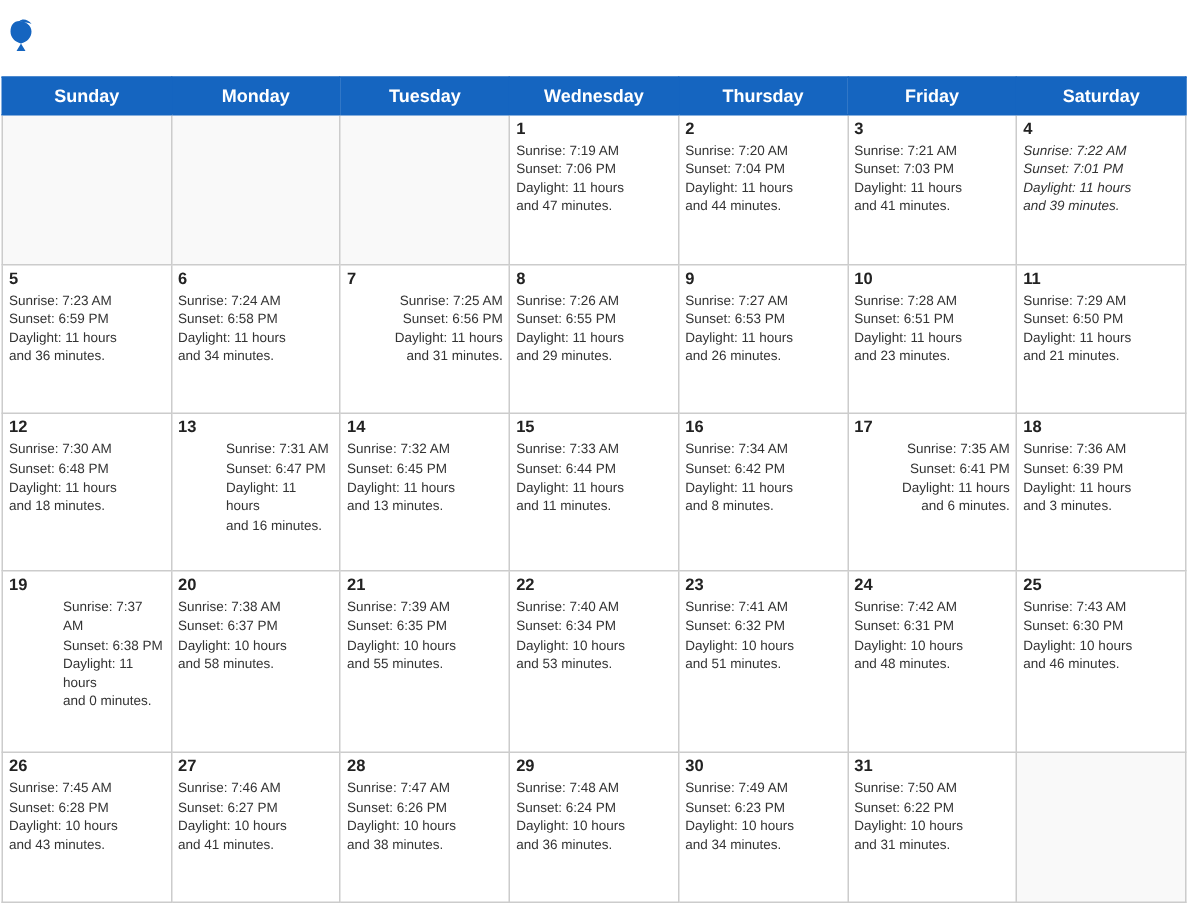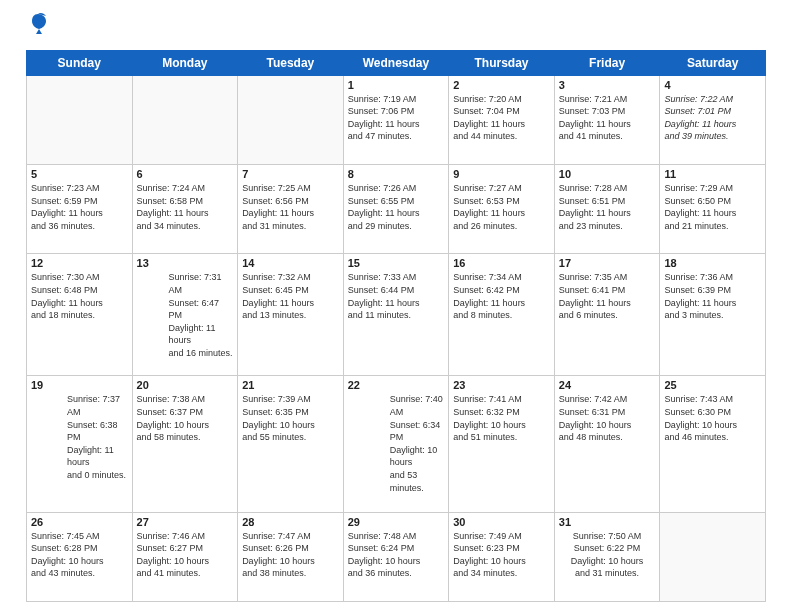--- a/index.html
+++ b/index.html
@@ -6,21 +6,21 @@
     body {
       width: 792px;
       height: 612px;
       font-family: Arial, sans-serif;
       background: #fff;
       overflow: hidden;
     }
     .page {
       width: 792px;
       height: 612px;
-      padding: 10px 26px;
+      padding: 10px 1px;
       display: flex;
       flex-direction: column;
     }
     .header {
       display: flex;
       justify-content: space-between;
       align-items: flex-start;
       margin-bottom: 8px;
     }
     .logo {
@@ -175,21 +175,21 @@
           </td>
           <td>
             <div class="day-number">6</div>
             <div class="day-info" style="white-space: pre-line;">Sunrise: 7:24 AM
 Sunset: 6:58 PM
 Daylight: 11 hours
 and 34 minutes.</div>
           </td>
           <td>
             <div class="day-number">7</div>
-            <div class="day-info" style="white-space: pre-line;">Sunrise: 7:25 AM
+            <div class="day-info" style="white-space: pre-line; text-align: right;">Sunrise: 7:25 AM
 Sunset: 6:56 PM
 Daylight: 11 hours
 and 31 minutes.</div>
           </td>
           <td>
             <div class="day-number">8</div>
             <div class="day-info" style="white-space: pre-line;">Sunrise: 7:26 AM
 Sunset: 6:55 PM
 Daylight: 11 hours
 and 29 minutes.</div>
@@ -247,21 +247,21 @@
           </td>
           <td>
             <div class="day-number">16</div>
             <div class="day-info" style="white-space: pre-line;">Sunrise: 7:34 AM
 Sunset: 6:42 PM
 Daylight: 11 hours
 and 8 minutes.</div>
           </td>
           <td>
             <div class="day-number">17</div>
-            <div class="day-info" style="white-space: pre-line;">Sunrise: 7:35 AM
+            <div class="day-info" style="white-space: pre-line; text-align: right;">Sunrise: 7:35 AM
 Sunset: 6:41 PM
 Daylight: 11 hours
 and 6 minutes.</div>
           </td>
           <td>
             <div class="day-number">18</div>
             <div class="day-info" style="white-space: pre-line;">Sunrise: 7:36 AM
 Sunset: 6:39 PM
 Daylight: 11 hours
 and 3 minutes.</div>
@@ -284,21 +284,21 @@
           </td>
           <td>
             <div class="day-number">21</div>
             <div class="day-info" style="white-space: pre-line;">Sunrise: 7:39 AM
 Sunset: 6:35 PM
 Daylight: 10 hours
 and 55 minutes.</div>
           </td>
           <td>
             <div class="day-number">22</div>
-            <div class="day-info" style="white-space: pre-line; margin-left: 42px;">Sunrise: 7:40 AM
+            <div class="day-info" style="white-space: pre-line;">Sunrise: 7:40 AM
 Sunset: 6:34 PM
 Daylight: 10 hours
 and 53 minutes.</div>
           </td>
           <td>
             <div class="day-number">23</div>
             <div class="day-info" style="white-space: pre-line;">Sunrise: 7:41 AM
 Sunset: 6:32 PM
 Daylight: 10 hours
 and 51 minutes.</div>
@@ -349,21 +349,21 @@
           </td>
           <td>
             <div class="day-number">30</div>
             <div class="day-info" style="white-space: pre-line;">Sunrise: 7:49 AM
 Sunset: 6:23 PM
 Daylight: 10 hours
 and 34 minutes.</div>
           </td>
           <td>
             <div class="day-number">31</div>
-            <div class="day-info" style="white-space: pre-line; text-align: center;">Sunrise: 7:50 AM
+            <div class="day-info" style="white-space: pre-line;">Sunrise: 7:50 AM
 Sunset: 6:22 PM
 Daylight: 10 hours
 and 31 minutes.</div>
           </td>
           <td class="empty"></td>
         </tr>
       </tbody>
   </table>
 </div>
 

